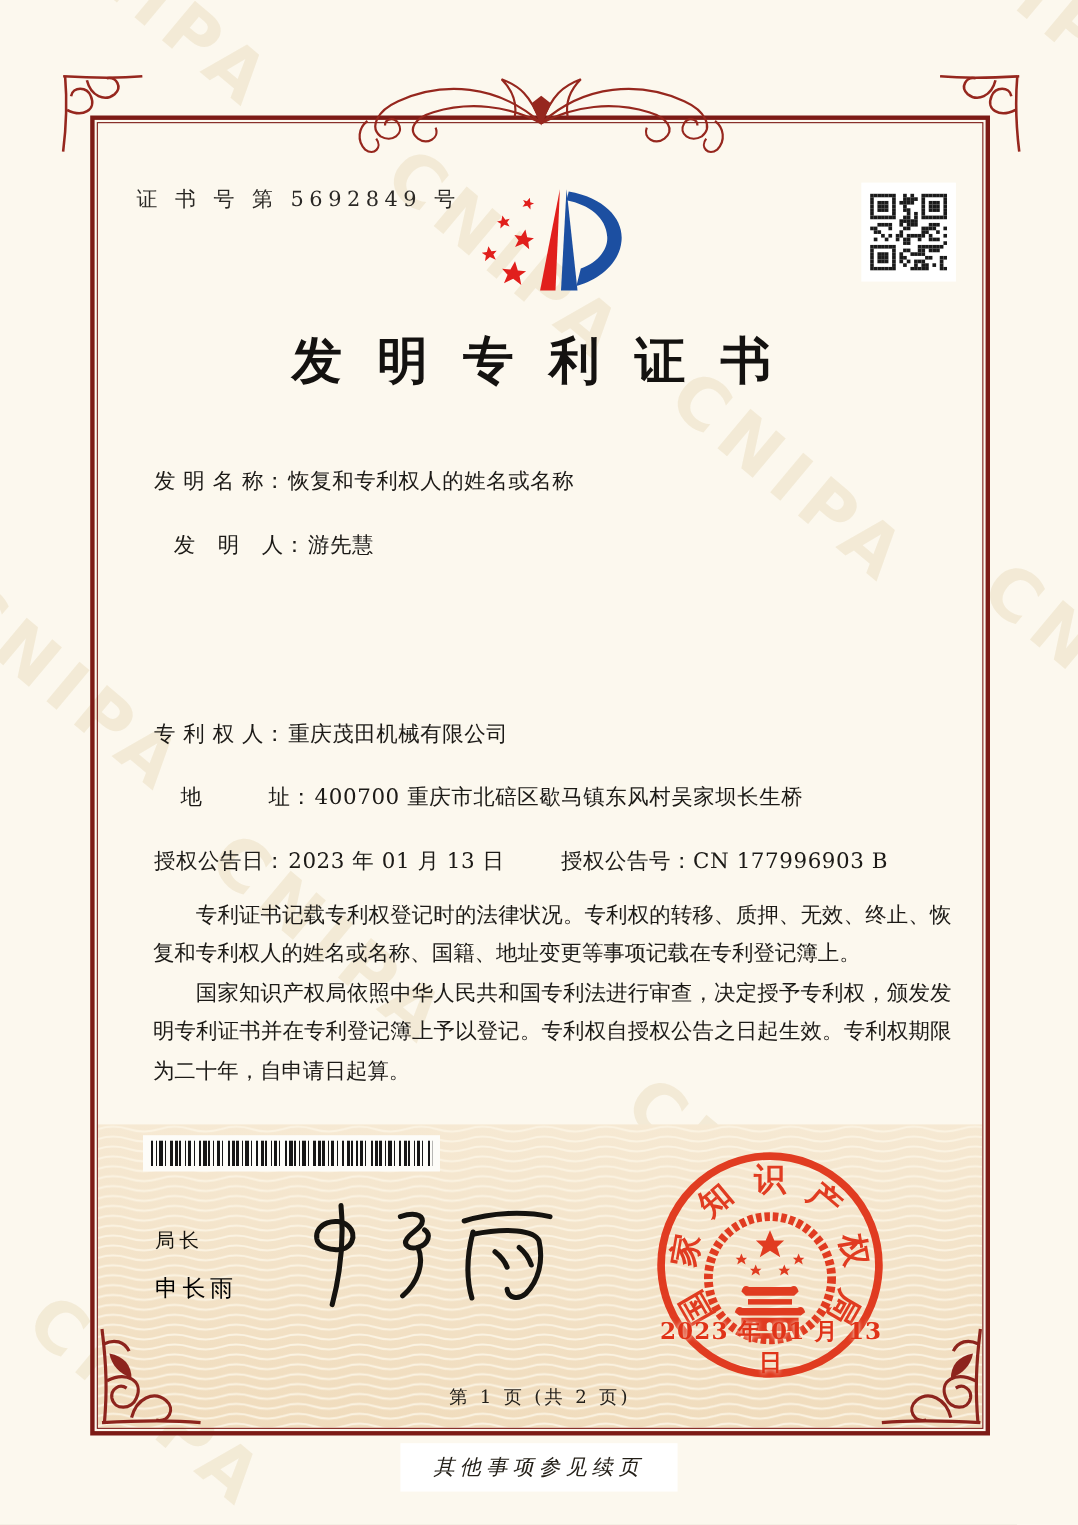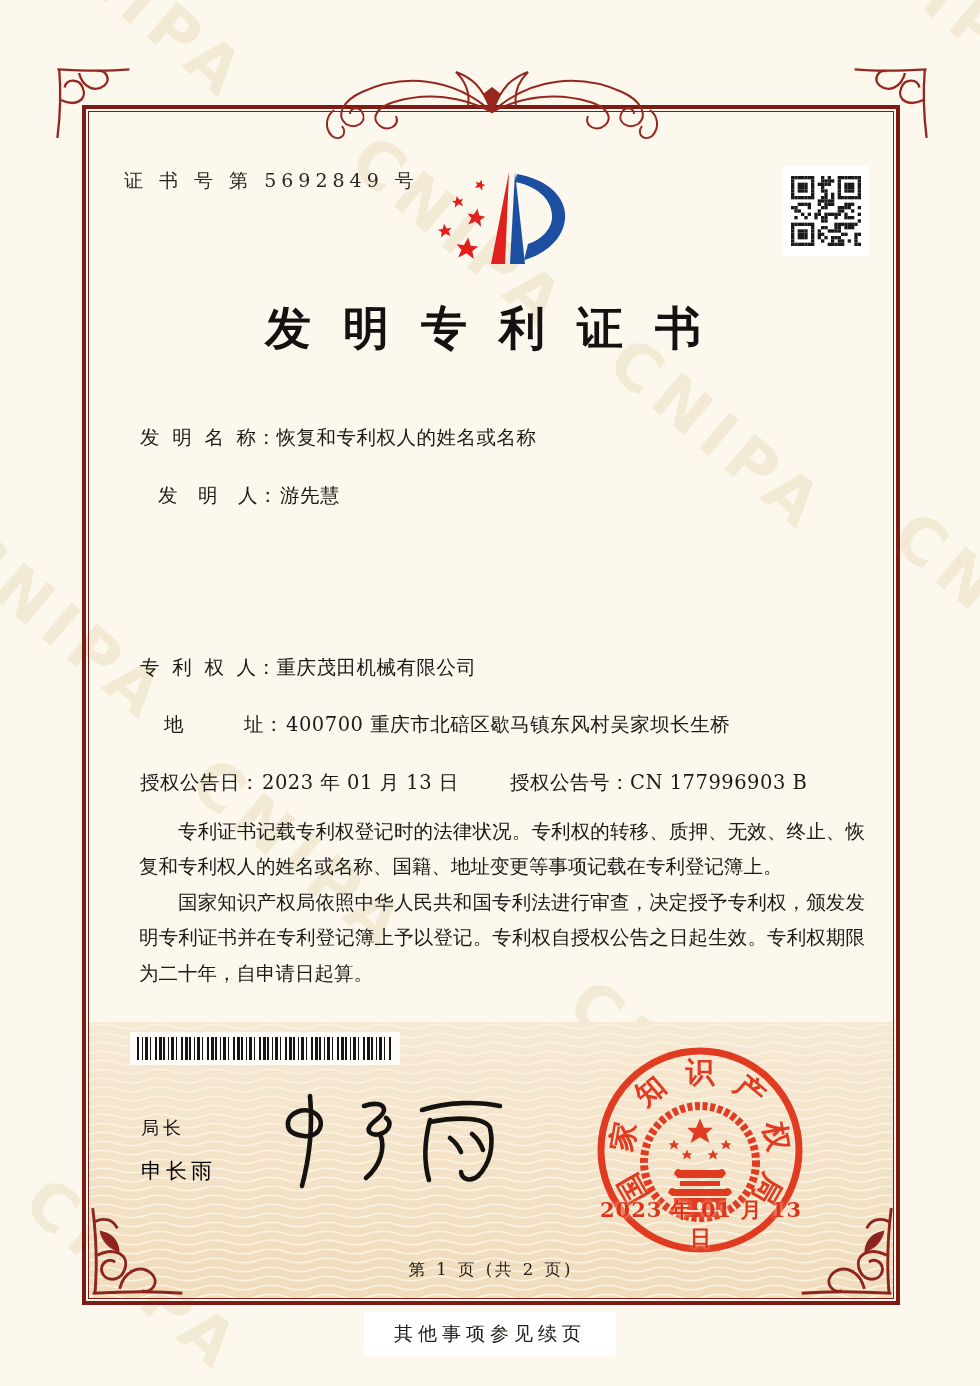--- a/index.html
+++ b/index.html
@@ -54,21 +54,21 @@
     font-size:46px;font-weight:bold;
     letter-spacing:32px;padding-left:16px;box-sizing:border-box;
     color:#141210;
   }
   
   .fieldrow{
     position:absolute;left:140px;width:730px;
     font-size:19.5px;letter-spacing:.5px;color:#1c1a17;
     white-space:nowrap;
   }
-  .fieldrow .lab{display:inline-block;min-width:122px;font-family:Liberation Mono, monospace;}
+  .fieldrow .lab{display:inline-block;min-width:122px;}
   .grantpair{position:absolute;left:370px;top:0;}
   
   .bodytext{
     position:absolute;left:139px;top:814px;width:726px;
     font-size:19.5px;line-height:1.82;text-align:justify;color:#1c1a17;
   }
   .bodytext p{margin:0;text-indent:2em;}
   
   .barcode-wrap{
     position:absolute;left:130px;top:1032px;
@@ -97,21 +97,21 @@
     text-shadow:0 0 4px #f9eedc;
   }
   
   .pageinfo{
     position:absolute;left:82px;top:1259px;width:818px;
     text-align:center;font-size:16.5px;letter-spacing:3px;color:#24211c;
   }
   .contnote{
     position:absolute;left:50%;top:1312px;transform:translateX(-50%);
     background:#ffffff;padding:9px 30px;
-    font-size:19px;letter-spacing:5px;color:#242019;
+    font-size:19px;font-style:italic;letter-spacing:5px;color:#242019;
     white-space:nowrap;
   }
   .ornament{position:absolute;pointer-events:none;}
 </style>
 </head>
 <body>
 
 <div class="page">
 
   <div class="wm" style="left:10px;top:-34px;">CNIPA</div>

